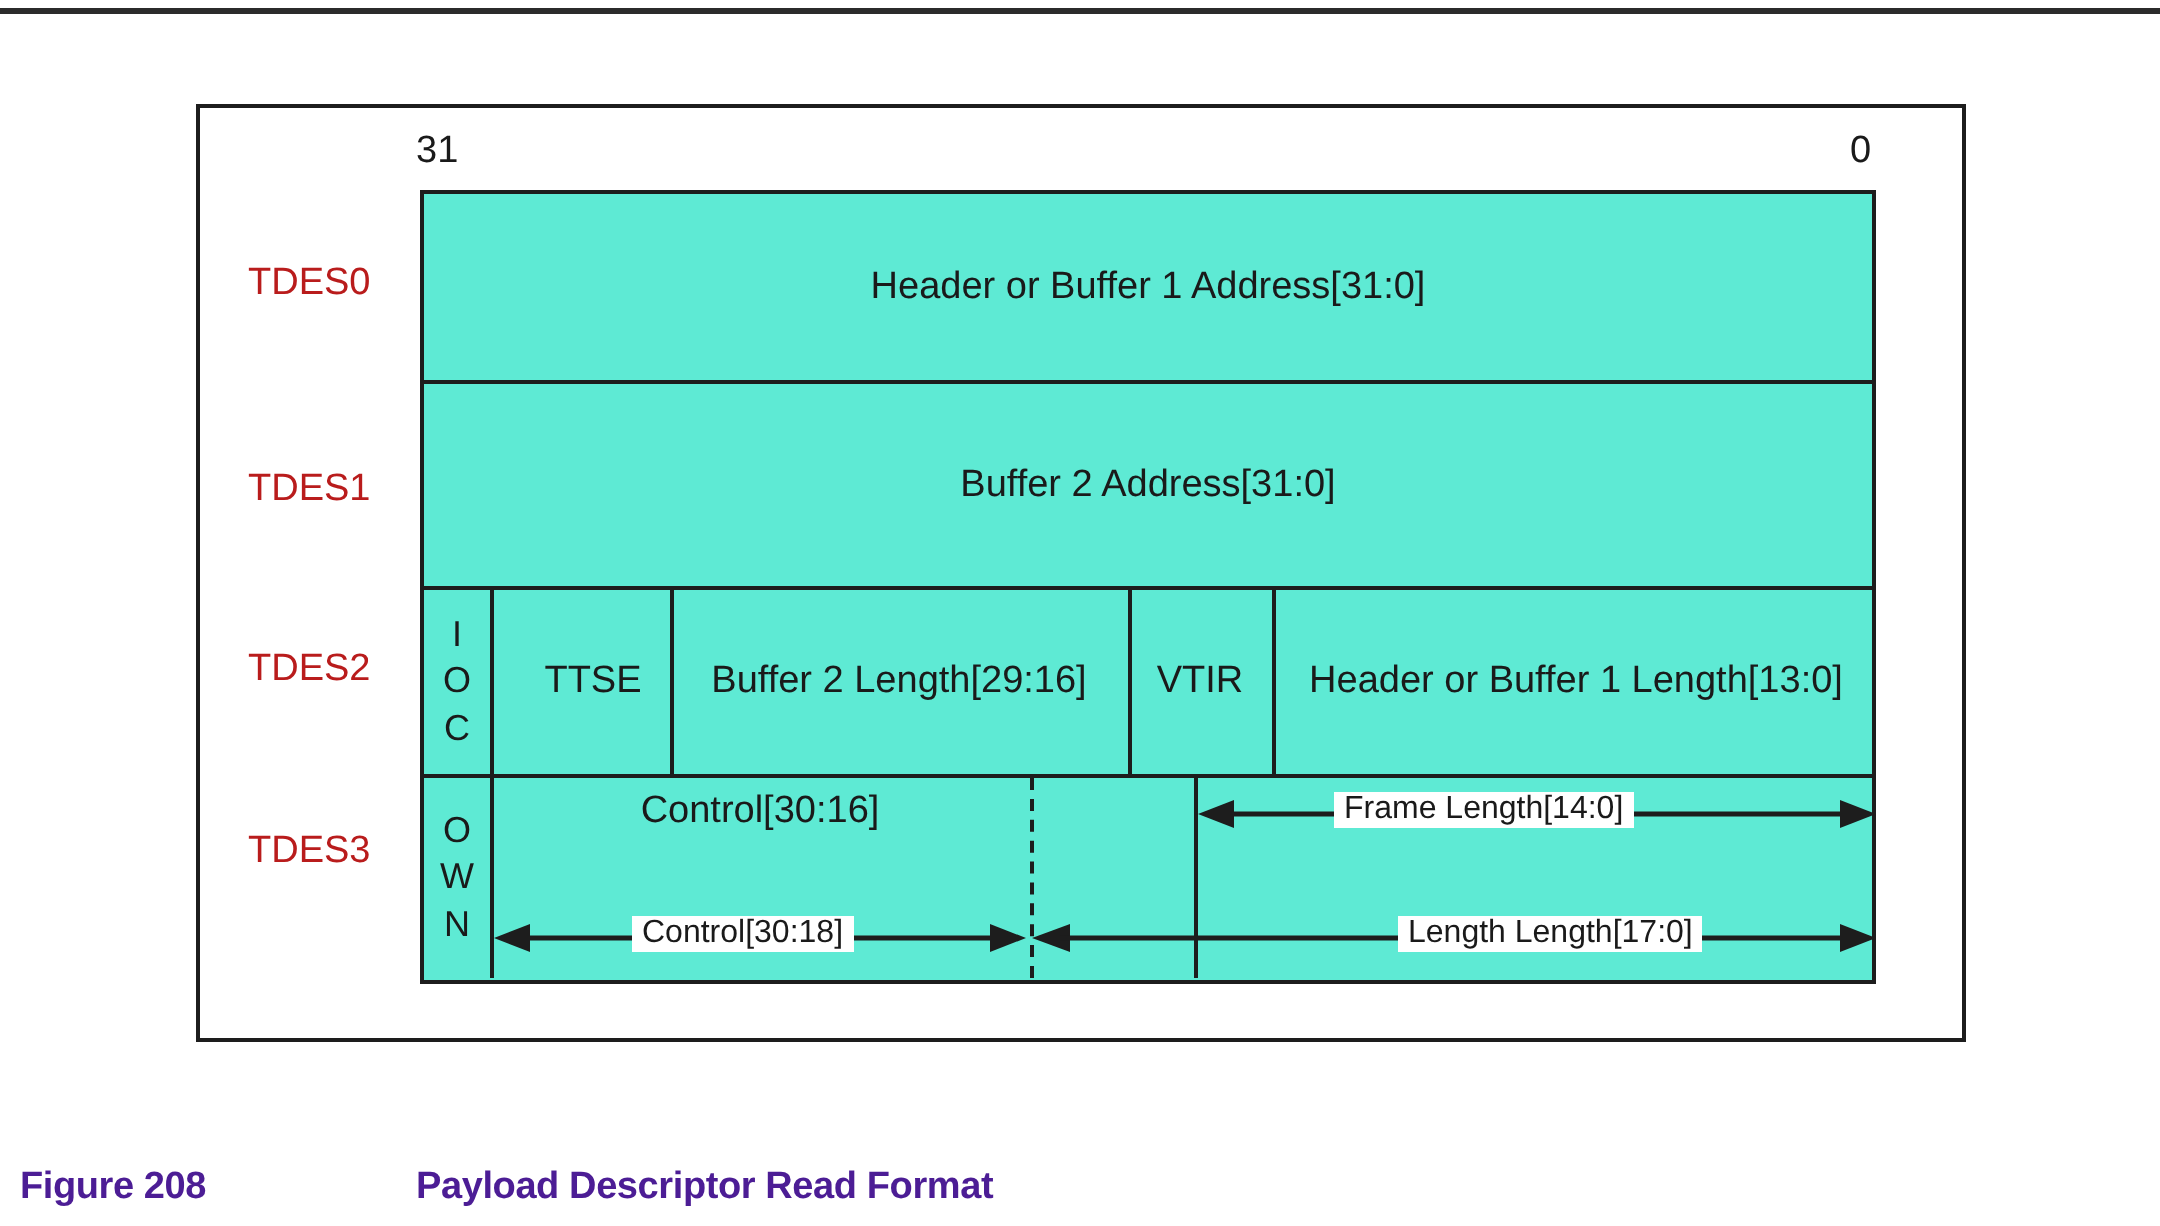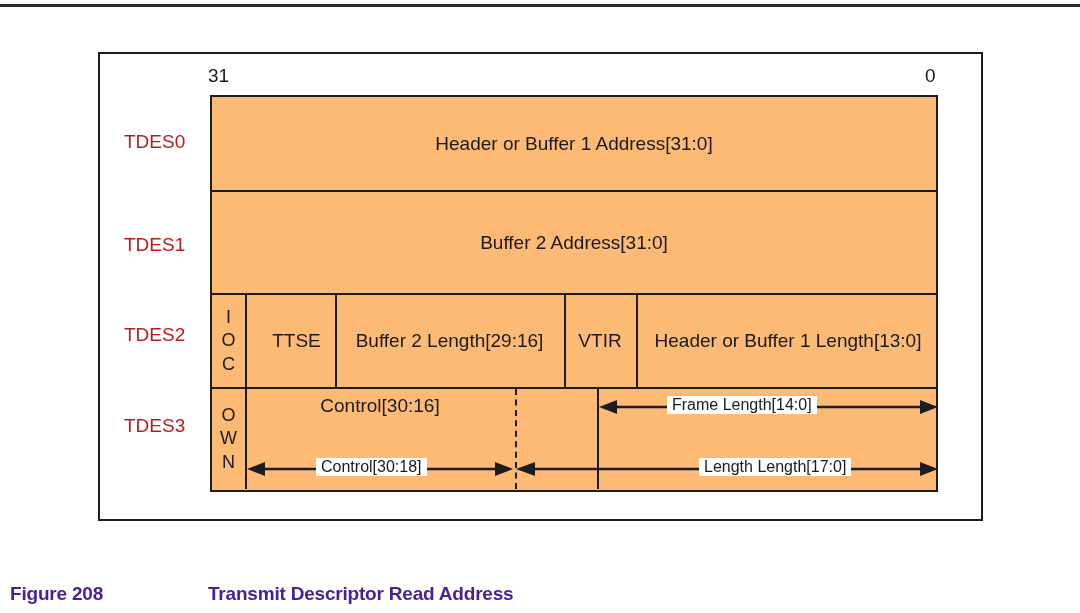--- a/index.html
+++ b/index.html
@@ -50,21 +50,21 @@
     white-space:nowrap;
   }
 
   
   #descriptor-table{
     position:absolute;
     left:210px; top:95px;
     width:728px; height:397px;
     box-sizing:border-box;
     border:2.5px solid #1d1d1d;
-    background:#fdba74;
+    background:#5eead4;
   }
   .drow{
     position:absolute;
     left:0; width:100%;
     box-sizing:border-box;
   }
   #row-tdes0{ top:0px;   height:95px;  border-bottom:2.5px solid #1d1d1d; }
   #row-tdes1{ top:95px;  height:103px; border-bottom:2.5px solid #1d1d1d; }
   #row-tdes2{ top:198px; height:94px;  border-bottom:2.5px solid #1d1d1d; }
   #row-tdes3{ top:292px; height:100px; }
@@ -228,16 +228,16 @@
       <line x1="0" y1="12" x2="398" y2="12" stroke="#1d1d1d" stroke-width="2.6"></line>
       <polygon points="408,12 390,5 390,19" fill="#1d1d1d"></polygon>
     </svg>
     <div class="band-text" style="left:487px;top:69px">Length Length[17:0]</div>
   </div>
 
 </div>
 
 <div id="caption">
   <div class="cap-txt" id="caption-figure">Figure 208</div>
-  <div class="cap-txt" id="caption-title">Transmit Descriptor Read Address</div>
+  <div class="cap-txt" id="caption-title">Payload Descriptor Read Format</div>
 </div>
 
 <div id="watermark">大数路境</div>
 
 </body></html>

